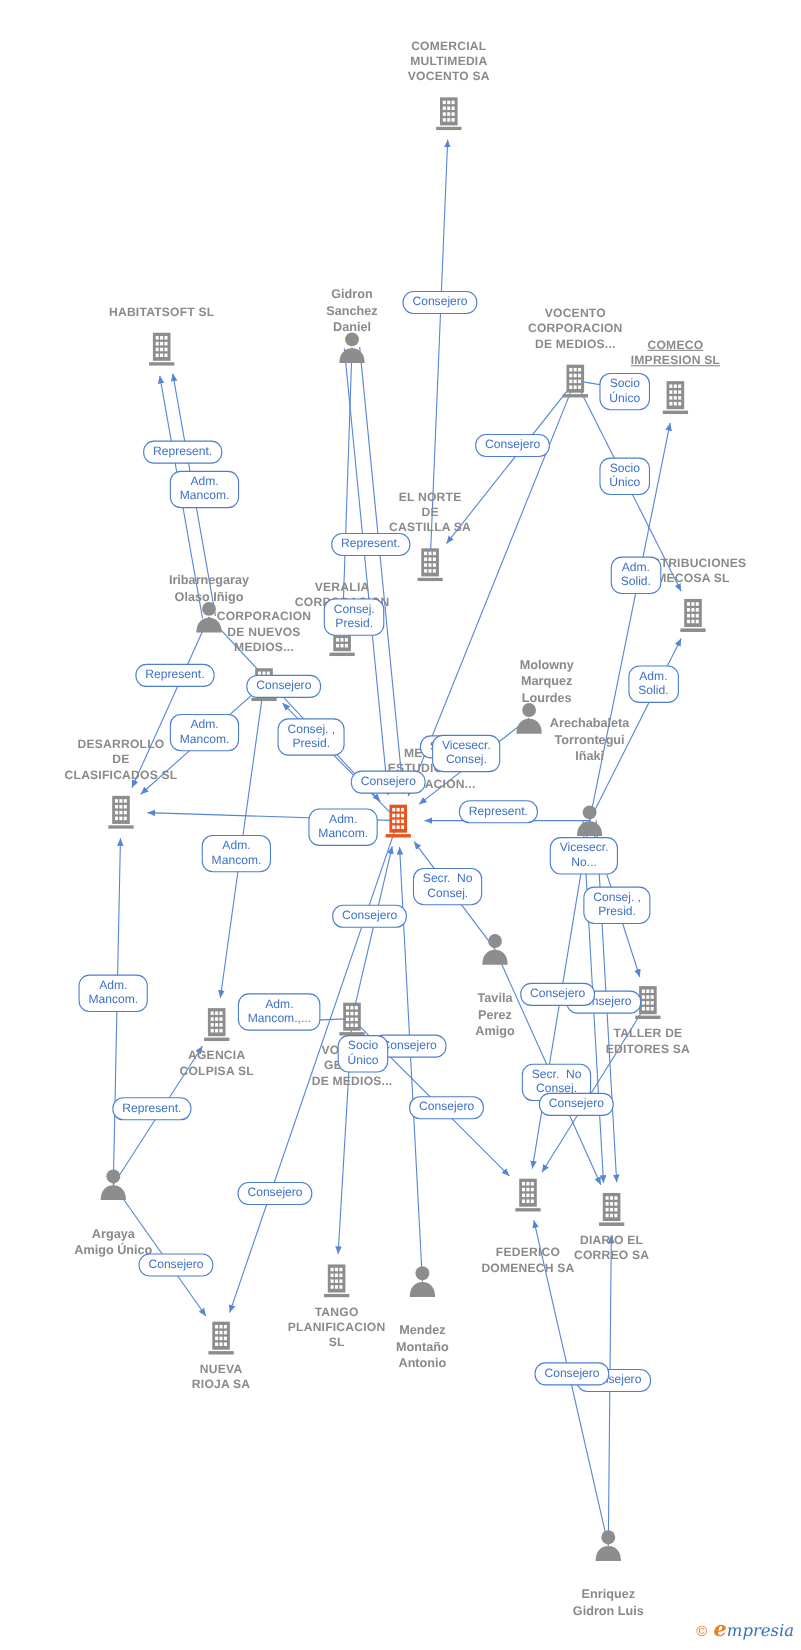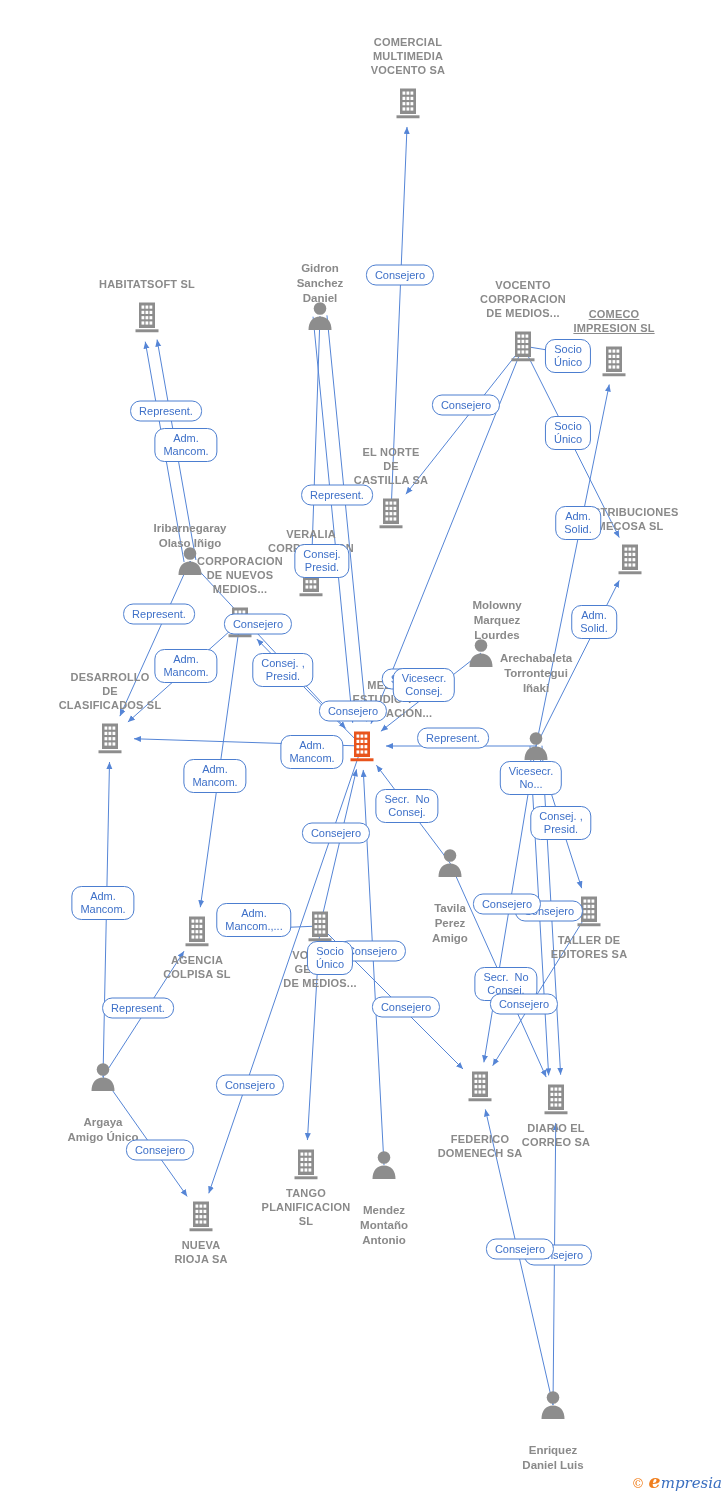--- a/index.html
+++ b/index.html
@@ -426,21 +426,21 @@
         <rect x="16" y="9.3" width="2.8" height="3.2" fill="#fff"></rect>
         <rect x="8" y="14.6" width="2.8" height="3.2" fill="#fff"></rect>
         <rect x="12" y="14.6" width="2.8" height="3.2" fill="#fff"></rect>
         <rect x="16" y="14.6" width="2.8" height="3.2" fill="#fff"></rect>
         <rect x="8" y="19.9" width="2.8" height="3.2" fill="#fff"></rect>
         <rect x="12" y="19.9" width="2.8" height="3.2" fill="#fff"></rect>
         <rect x="16" y="19.9" width="2.8" height="3.2" fill="#fff"></rect>
         <rect x="2" y="27.8" width="23" height="3.2" fill="#8d8d8d"></rect>
       </svg></div>
     <div class="node-label label-person below" style="left: 553px; top: 1427px;">Enriquez
-Daniel Luis</div>
+Gidron Luis</div>
     <div class="node-icon" style="left: 553px; top: 1405px;"><svg width="28" height="30" viewBox="0 0 28 30">
         <circle cx="14" cy="7.5" r="6.3" fill="#8d8d8d"></circle>
         <path d="M14 15.5 C7 15.5 2.5 20.5 2.5 29 L25.5 29 C25.5 20.5 21 15.5 14 15.5 Z" fill="#8d8d8d"></path>
       </svg></div>
     <div class="edge-label" style="left: 400px; top: 275px;">Consejero</div>
     <div class="edge-label" style="left: 166px; top: 411px;">Represent.</div>
     <div class="edge-label" style="left: 186px; top: 445px;">Adm.
 Mancom.</div>
     <div class="edge-label" style="left: 568px; top: 356px;">Socio
 Único</div>

